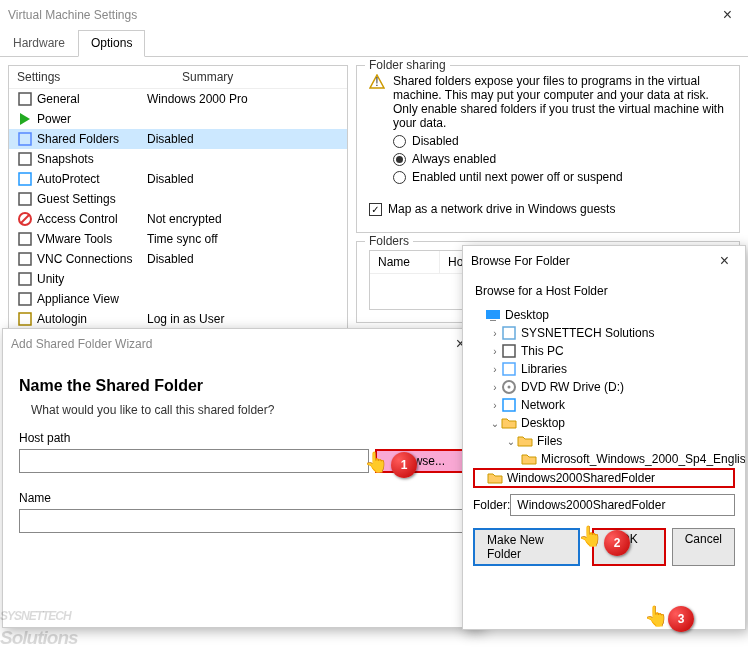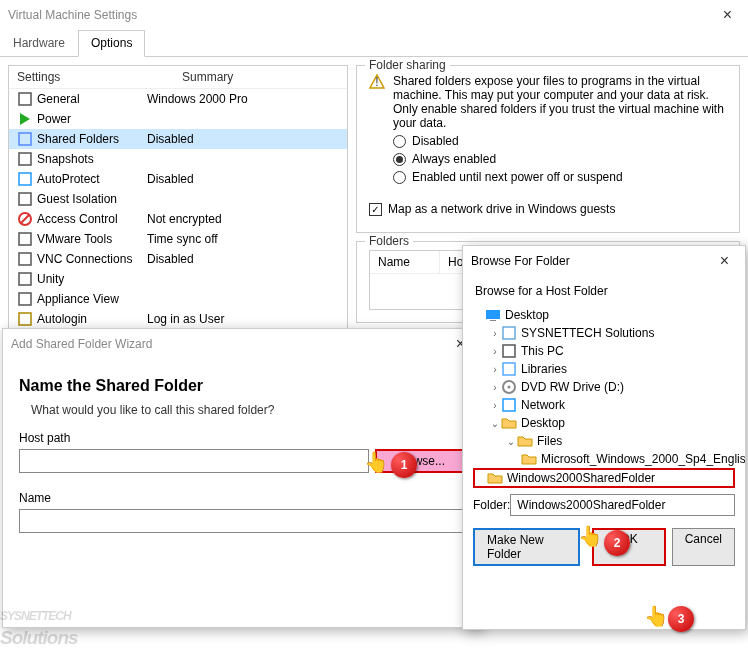--- a/index.html
+++ b/index.html
@@ -130,21 +130,21 @@
             </span>
             <span class="name">AutoProtect</span>
             <span>Disabled</span>
           </div>
           <div class="setting-row">
             <span class="icon">
               <svg viewBox="0 0 16 16">
                 <rect x="2" y="2" width="12" height="12" fill="none" stroke="#555" stroke-width="1.5"></rect>
               </svg>
             </span>
-            <span class="name">Guest Isolation</span>
+            <span class="name">Guest Settings</span>
             <span></span>
           </div>
           <div class="setting-row">
             <span class="icon">
               <svg viewBox="0 0 16 16">
                 <circle cx="8" cy="8" r="6" fill="none" stroke="#d33" stroke-width="2"></circle>
                 <line x1="4" y1="12" x2="12" y2="4" stroke="#d33" stroke-width="2"></line>
               </svg>
             </span>
             <span class="name">Access Control</span>

